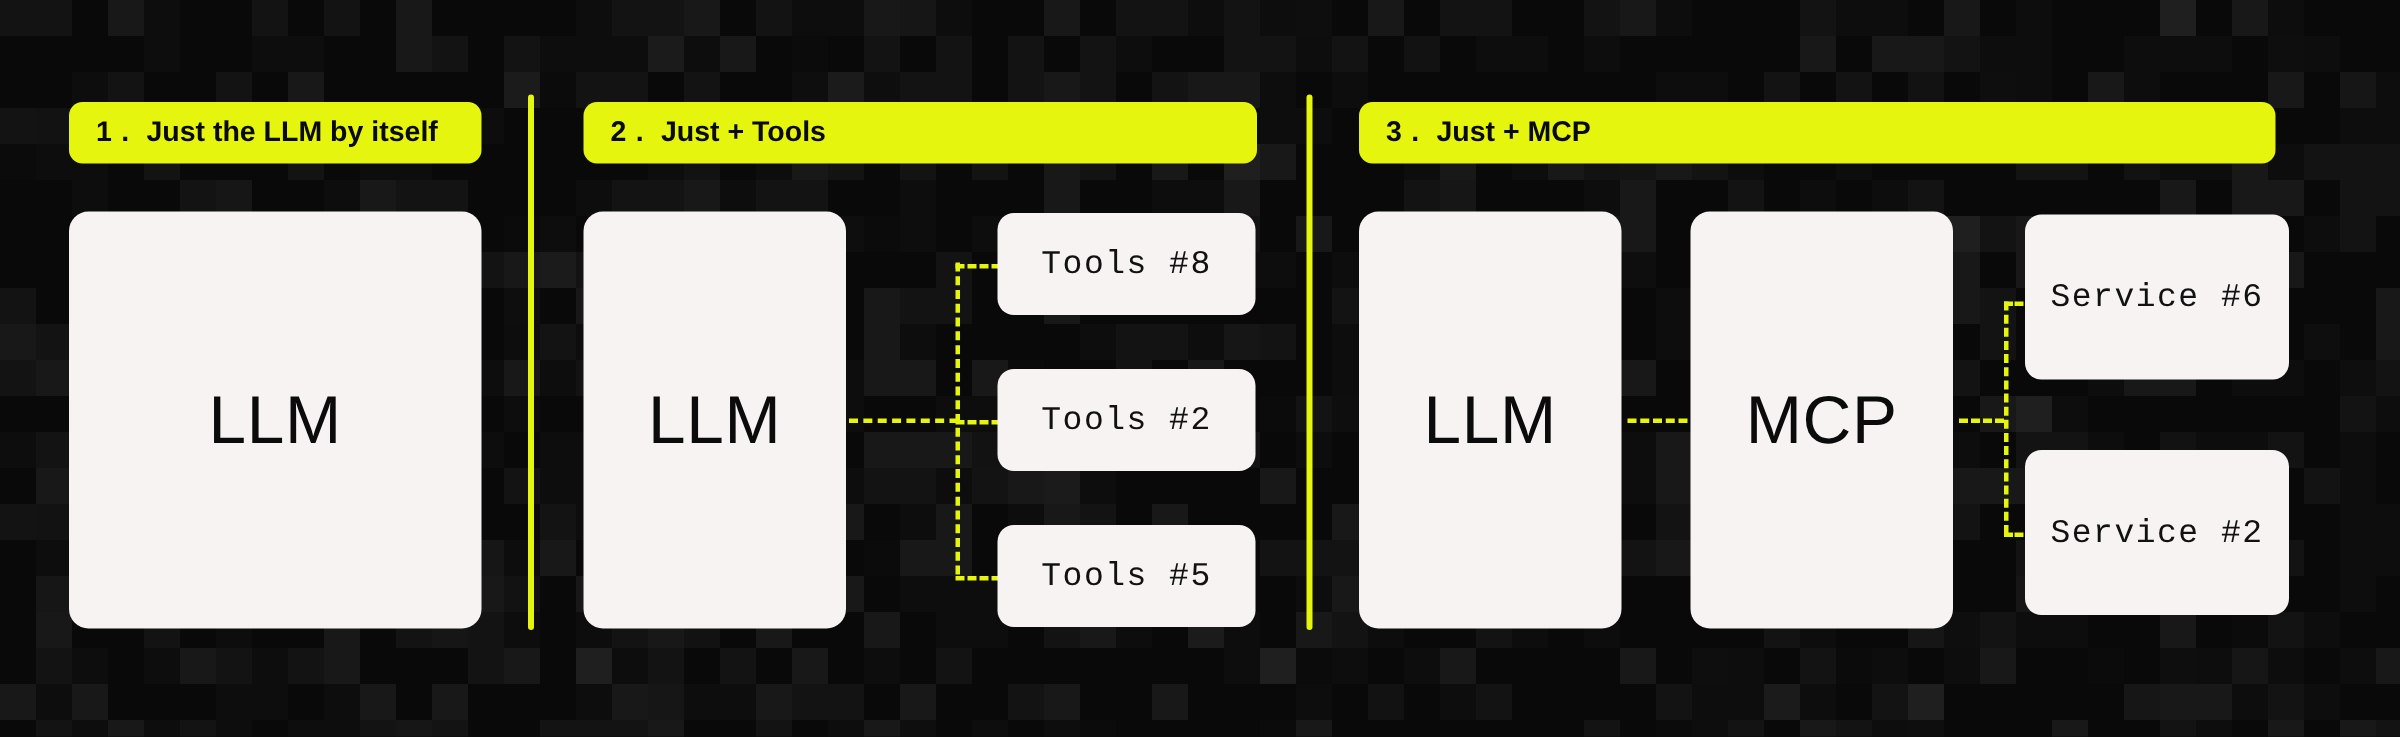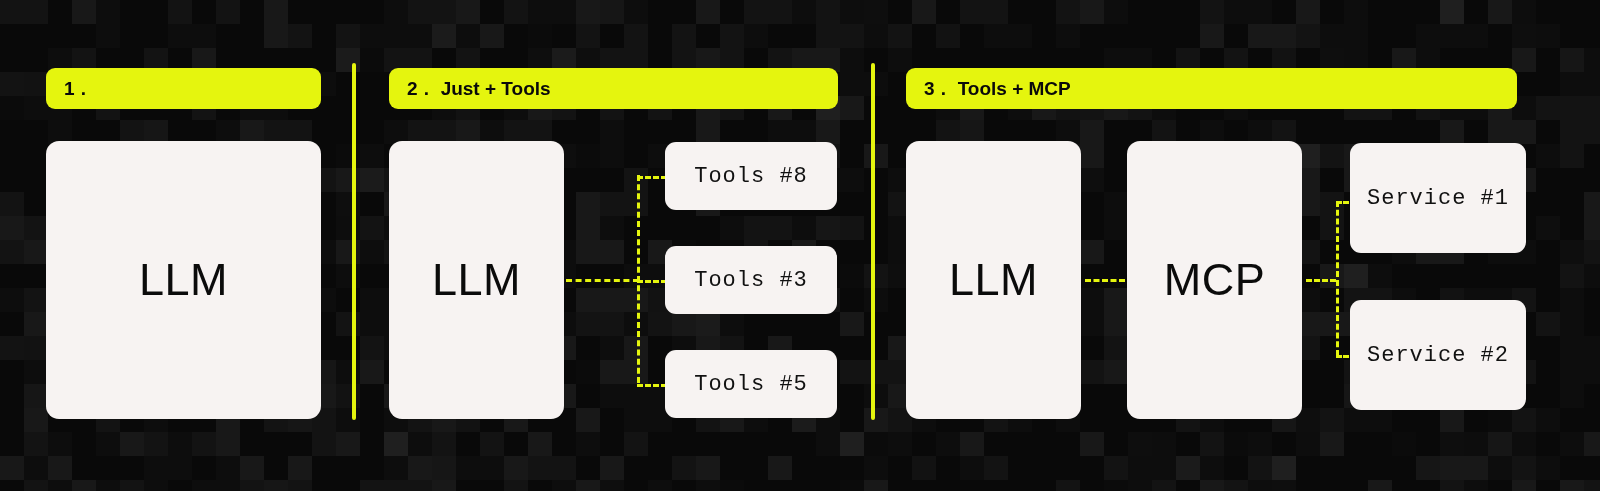--- a/index.html
+++ b/index.html
@@ -1480,52 +1480,53 @@
       <div class="dashH" style="left: 637px; top: 384px; width: 30px;"></div>
       <div class="dashH" style="left: 1085px; top: 279px; width: 40px;"></div>
       <div class="dashH" style="left: 1306px; top: 279px; width: 30px;"></div>
       <div class="dashV" style="left: 1336px; top: 201px; height: 155px;"></div>
       <div class="dashH" style="left: 1336px; top: 201px; width: 20px;"></div>
       <div class="dashH" style="left: 1336px; top: 355px; width: 20px;"></div>
     </div>
   <div id="pills-layer">
       <div class="pill" style="left: 46px; top: 68px; width: 275px;">
         <span class="num">1 .</span>
+        <span class="ttl">Just the LLM by itself</span>
       </div>
       <div class="pill" style="left: 389px; top: 68px; width: 449px;">
         <span class="num">2 .</span>
         <span class="ttl">Just + Tools</span>
       </div>
       <div class="pill" style="left: 906px; top: 68px; width: 611px;">
         <span class="num">3 .</span>
-        <span class="ttl">Tools + MCP</span>
+        <span class="ttl">Just + MCP</span>
       </div>
     </div>
   <div id="nodes-layer">
       <div class="card big" style="left: 46px; top: 141px; width: 275px; height: 278px;">
         <span class="lbl">LLM</span>
       </div>
       <div class="card big" style="left: 389px; top: 141px; width: 175px; height: 278px;">
         <span class="lbl">LLM</span>
       </div>
       <div class="card small" style="left: 665px; top: 142px; width: 172px; height: 68px;">
         <span class="lbl">Tools #8</span>
       </div>
       <div class="card small" style="left: 665px; top: 246px; width: 172px; height: 68px;">
-        <span class="lbl">Tools #3</span>
+        <span class="lbl">Tools #2</span>
       </div>
       <div class="card small" style="left: 665px; top: 350px; width: 172px; height: 68px;">
         <span class="lbl">Tools #5</span>
       </div>
       <div class="card big" style="left: 906px; top: 141px; width: 175px; height: 278px;">
         <span class="lbl">LLM</span>
       </div>
       <div class="card big" style="left: 1127px; top: 141px; width: 175px; height: 278px;">
         <span class="lbl">MCP</span>
       </div>
       <div class="card small" style="left: 1350px; top: 143px; width: 176px; height: 110px;">
-        <span class="lbl">Service #1</span>
+        <span class="lbl">Service #6</span>
       </div>
       <div class="card small" style="left: 1350px; top: 300px; width: 176px; height: 110px;">
         <span class="lbl">Service #2</span>
       </div>
     </div>
 </div>
 
 </body></html>

